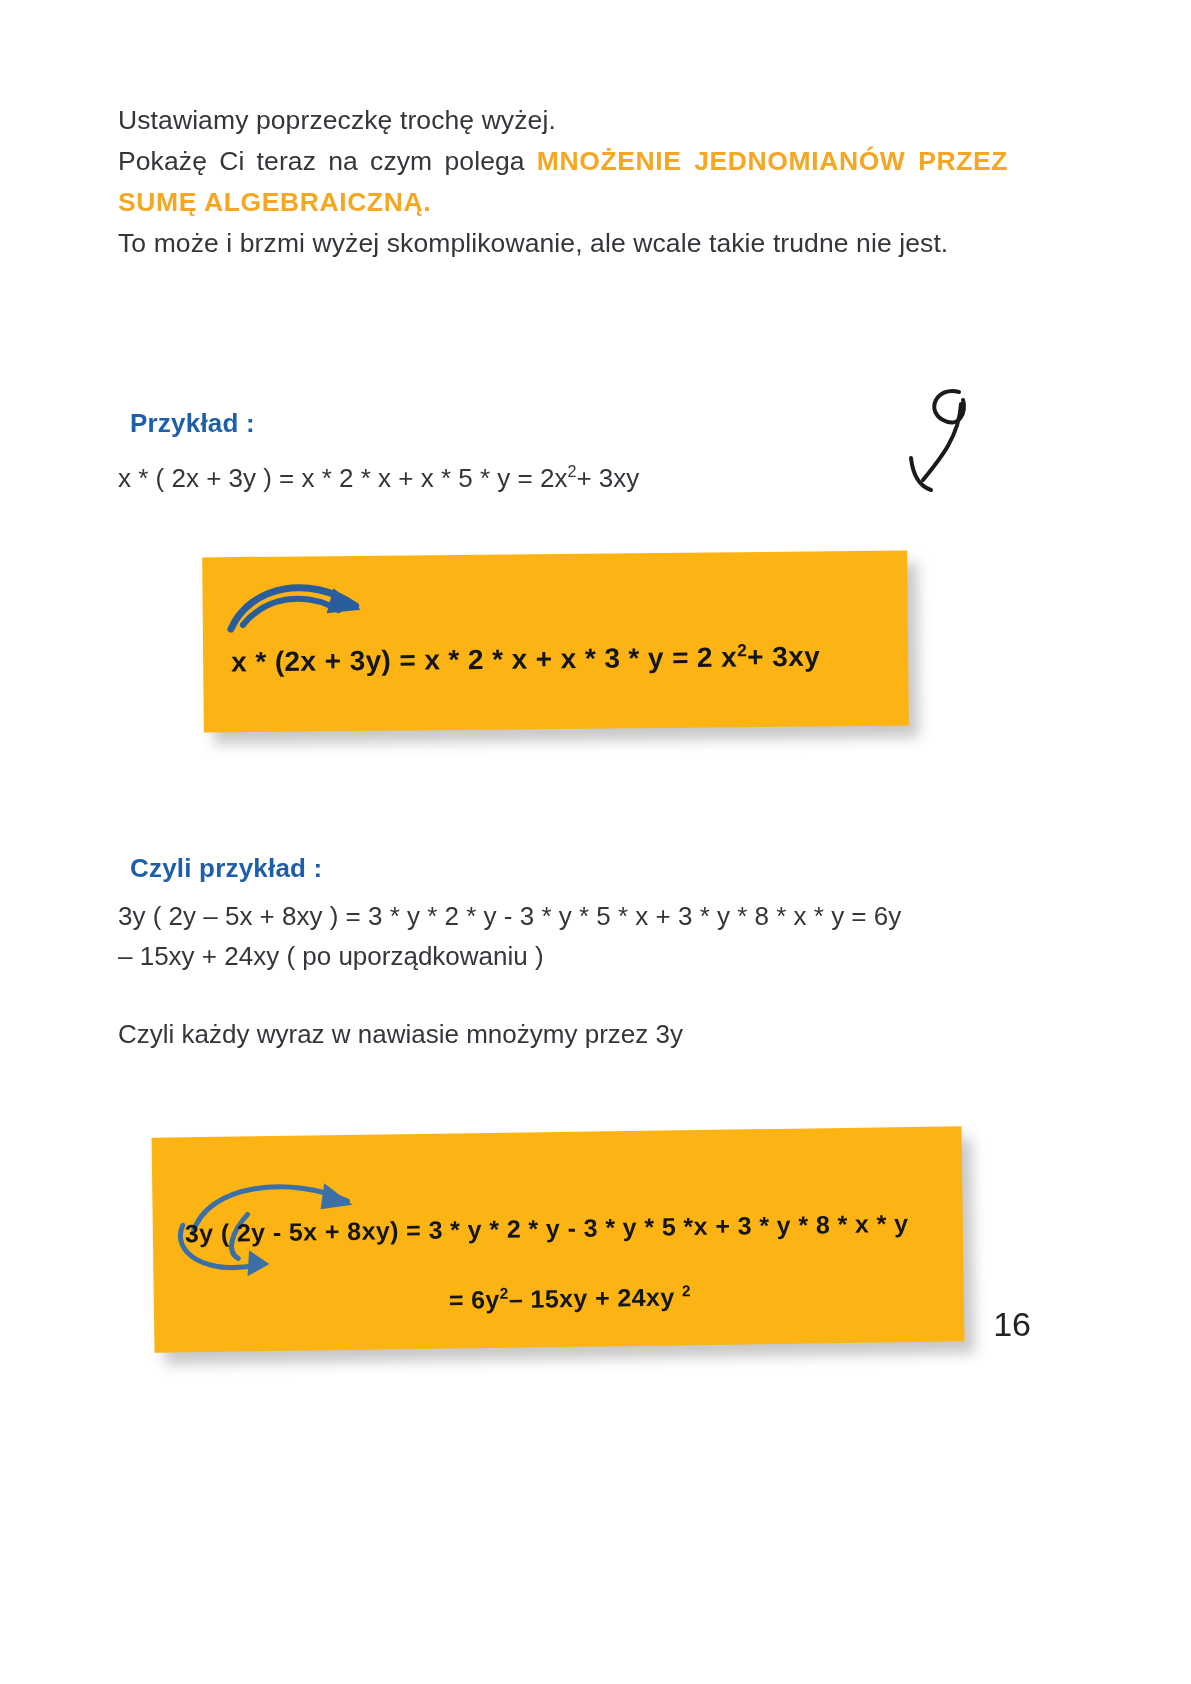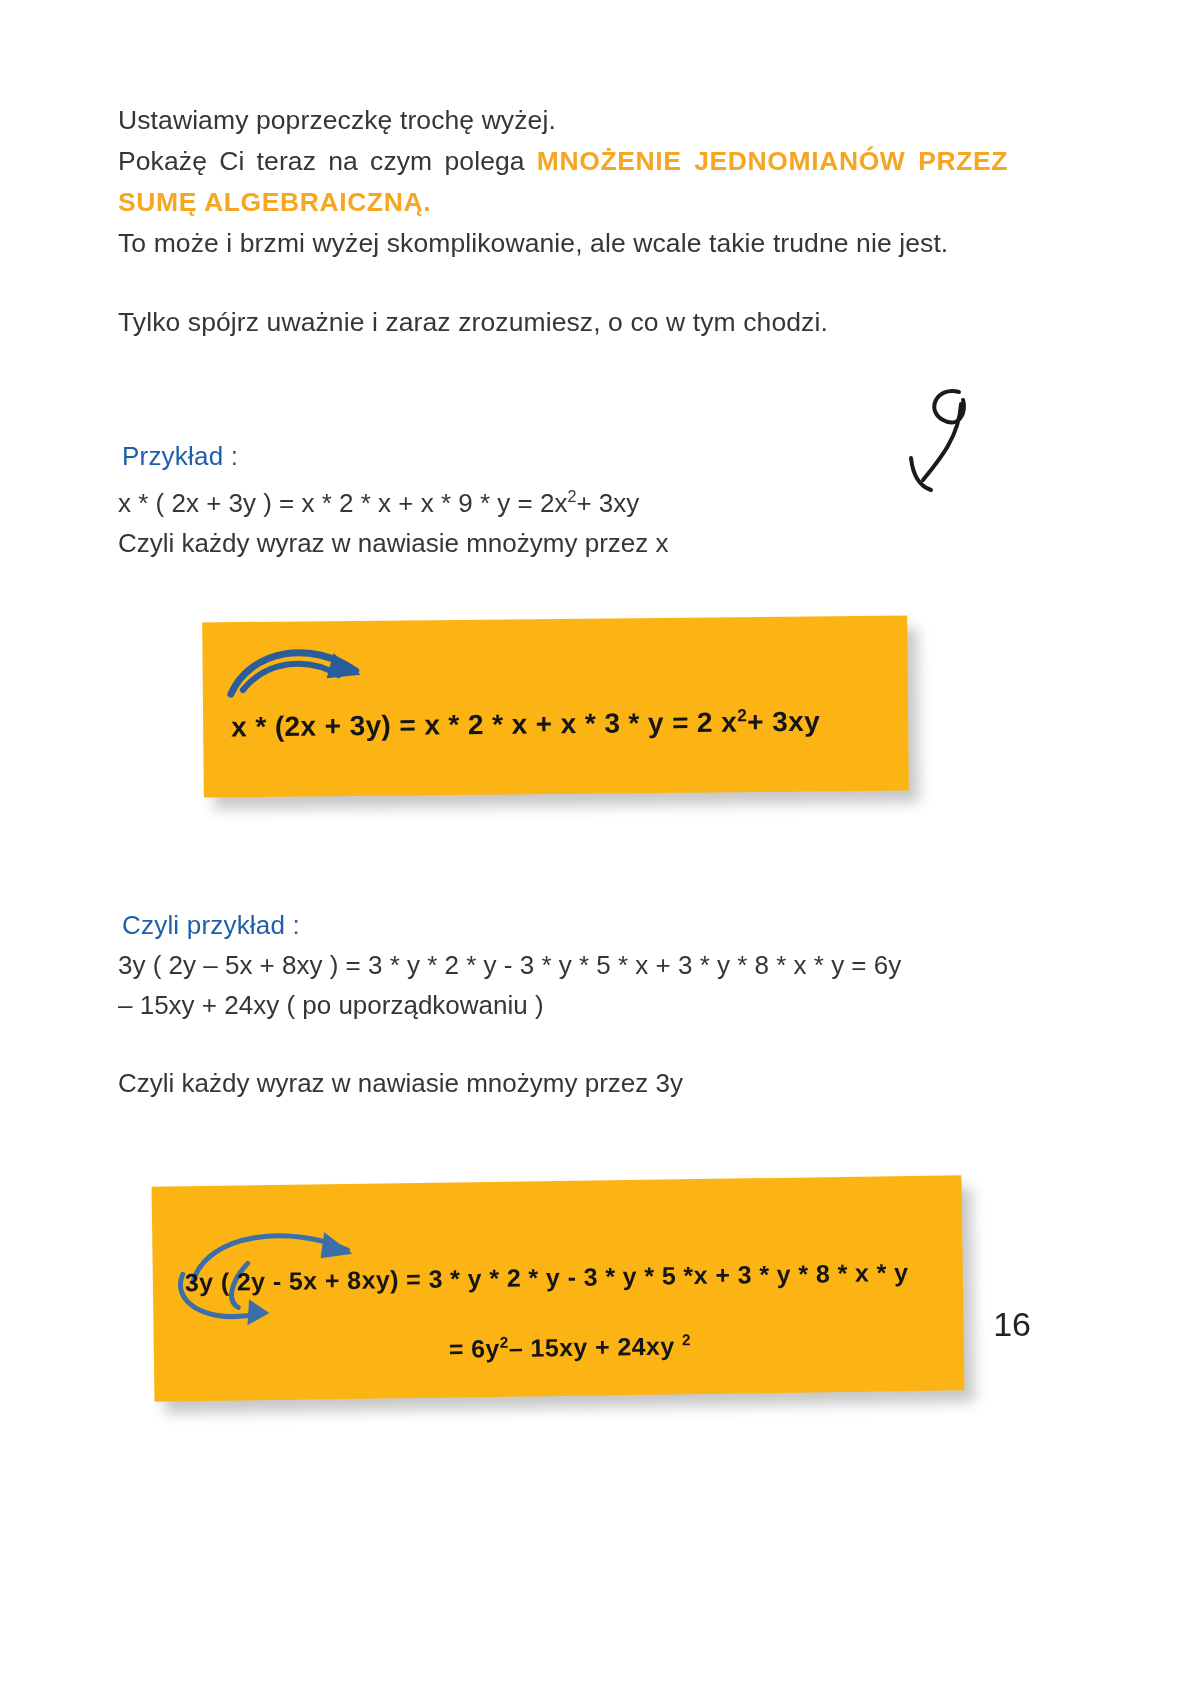--- a/index.html
+++ b/index.html
@@ -42,23 +42,23 @@
   .highlight {
     color: #f5a623;
     font-weight: bold;
     letter-spacing: 0.6px;
   }
   .gap-sm { height: 22px; }
   .gap-md { height: 38px; }
   .gap-lg { height: 56px; }
 
   .heading-blue {
-    margin: 4px;
+    margin: 12px;
     font-size: 26px;
-    font-weight: normal;
+    font-weight: bold;
     color: #1f5fa9;
     letter-spacing: 0.2px;
   }
   .formula-line {
     margin: 0;
     font-size: 26px;
     line-height: 40px;
     color: #33363b;
   }
   sup {
@@ -142,31 +142,29 @@
   <div class="content">
 
     <p class="body-text">Ustawiamy poprzeczkę trochę wyżej.</p>
 
     <p class="body-text justify"><span>Pokażę Ci teraz na czym polega </span><span class="highlight">MNOŻENIE JEDNOMIANÓW PRZEZ SUMĘ ALGEBRAICZNĄ.</span></p>
 
     <p class="body-text justify">To może i brzmi wyżej skomplikowanie, ale wcale takie trudne nie jest.</p>
 
     <div class="gap-md"></div>
 
-    <p class="body-text">Tylko spójrz uważnie i zaraz zrozumiesz, o co w tym chodzi.</p>
 
     <div class="gap-lg"></div>
     <div class="gap-md"></div>
 
     <p class="heading-blue">Przykład :</p>
 
-    <p class="formula-line"><span>x * ( 2x + 3y ) = x * 2 * x + x * 9 * y = 2x</span><sup>2</sup><span>+ 3xy</span></p>
-
-
-    <p class="formula-line">Czyli każdy wyraz w nawiasie mnożymy przez x</p>
+    <p class="formula-line"><span>x * ( 2x + 3y ) = x * 2 * x + x * 5 * y = 2x</span><sup>2</sup><span>+ 3xy</span></p>
+
+
 
     <div class="gap-lg"></div>
 
     <div class="yellow-wrap">
       <div class="yellow-box box1">
         <svg class="arrow-svg" width="190" height="80" viewBox="0 0 190 80">
           <path d="M10 62 C 30 18, 90 8, 135 40" fill="none" stroke="#2a5d9c" stroke-width="7" stroke-linecap="round"></path>
           <path d="M113 22 L140 44 L106 47 Z" fill="#2a5d9c"></path>
           <path d="M22 58 C 45 30, 85 24, 118 44" fill="none" stroke="#2a5d9c" stroke-width="6" stroke-linecap="round"></path>
         </svg>

